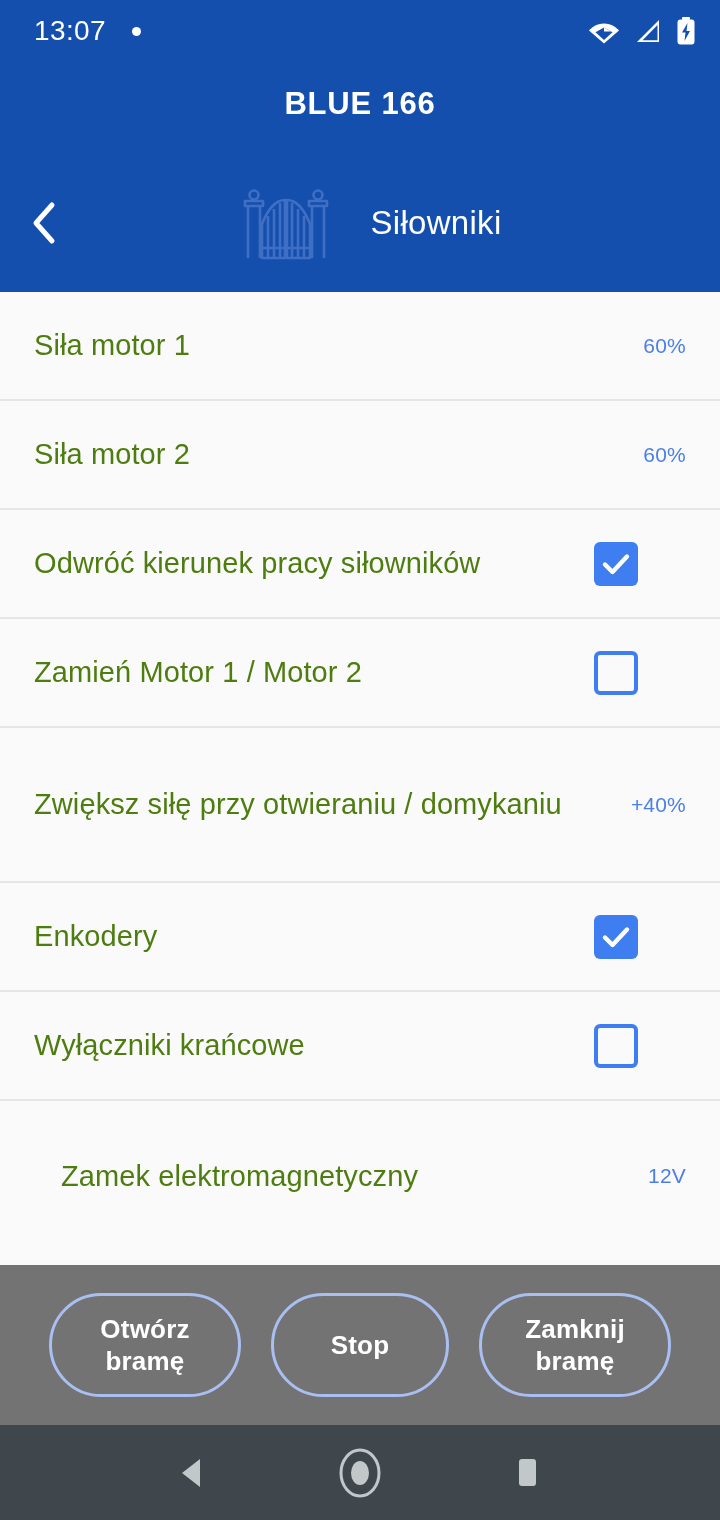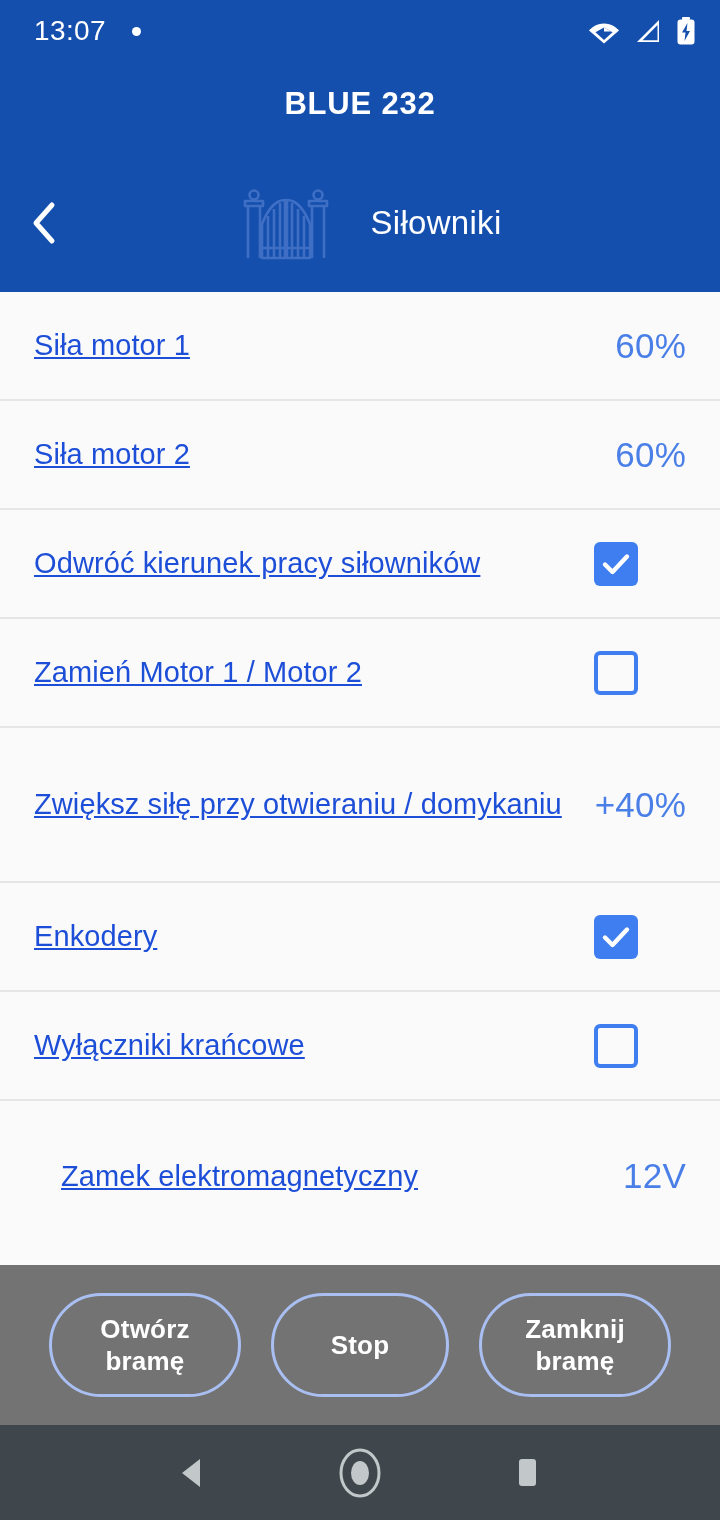--- a/index.html
+++ b/index.html
@@ -91,29 +91,28 @@
     padding:0 34px;
     border-bottom:2px solid #e6e6e6;
     background:#fafafa;
     cursor:pointer;
   }
   .row.tall { min-height:155px; }
   .row.last { border-bottom:none; min-height:150px;margin-left:27px; }
   .row-label {
     flex:1;
     font-size:29px;
-    color:#1d4ed8;
+    color:#4d7c0f;
     line-height:1.45;
     font-weight:400;
     padding-right:24px;
     letter-spacing:0.1px;
-    text-decoration:underline;
   }
   .row-value {
-    font-size:35px;
+    font-size:21px;
     color:#4a7fe8;
     font-weight:400;
     min-width:96px;
     text-align:right;
     letter-spacing:0.2px;
   }
 
   .cb {
     width:44px; height:44px;
     border-radius:6px;
@@ -206,21 +205,21 @@
         <span>
           <svg width="20" height="28" viewBox="0 0 20 28">
             <rect x="6" y="0" width="8" height="3" rx="1" fill="#ffffff"></rect>
             <rect x="1.5" y="2.5" width="17" height="25" rx="3" fill="#ffffff"></rect>
             <path d="M11.5 6 L6 15.5 L9.5 15.5 L8.5 24 L14 14 L10.5 14 Z" fill="#144fae"></path>
           </svg>
         </span>
       </span>
     </div>
 
-    <div class="app-title">BLUE 232</div>
+    <div class="app-title">BLUE 166</div>
 
     <div class="subheader">
       <div class="back-btn">
         <svg width="34" height="48" viewBox="0 0 34 48">
           <path d="M24 6 L8 24 L24 42" stroke="#ffffff" stroke-width="5" fill="none" stroke-linecap="round" stroke-linejoin="round"></path>
         </svg>
       </div>
       <div class="sub-center">
         <svg class="gate-icon" viewBox="0 0 96 74">
           <g stroke="#3f6fc4" stroke-width="2.6" fill="none" stroke-linejoin="round">

